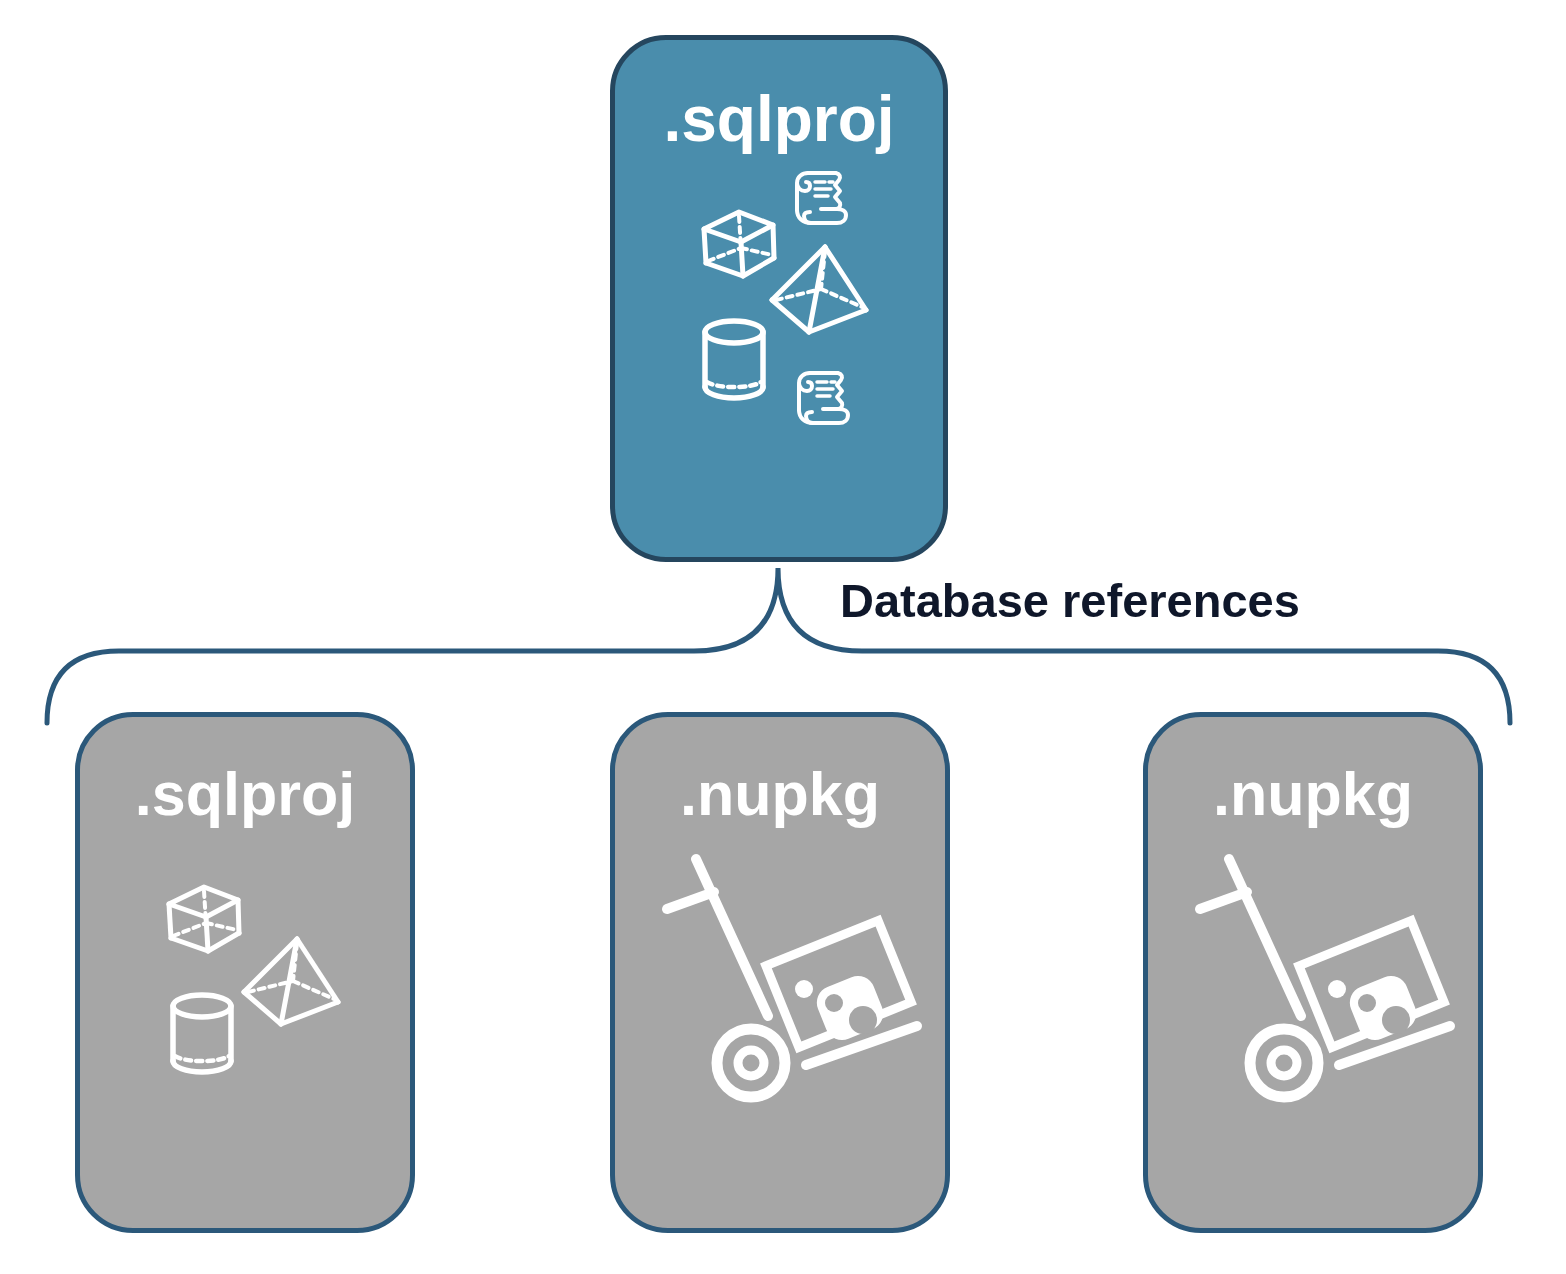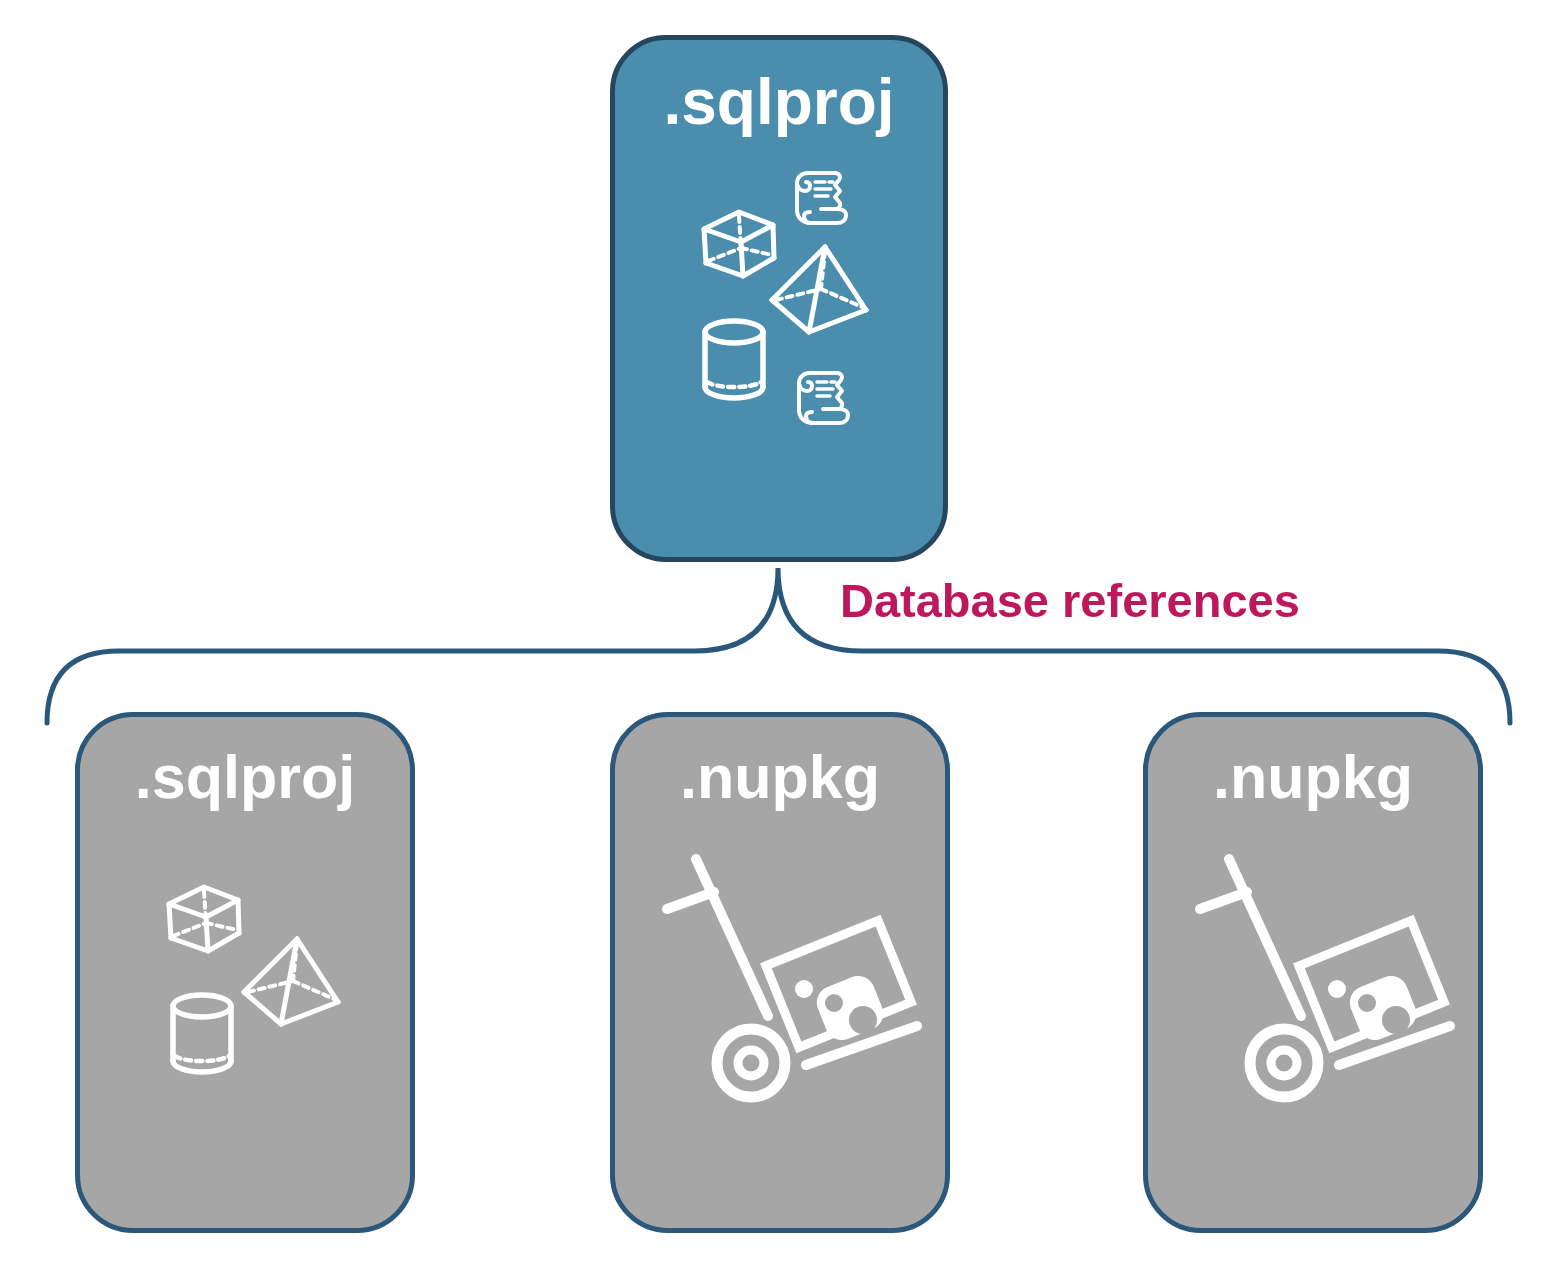--- a/index.html
+++ b/index.html
@@ -13,29 +13,29 @@
     background:#4a8dac;border-color:#25465e;border-radius:56px;
   }
   .node-child{
     top:712px;width:340px;height:521px;
     background:#a6a6a6;border-color:#2b587a;border-radius:58px;
   }
   #child-0{left:75px;}
   #child-1{left:610px;}
   #child-2{left:1143px;}
   .node-title{
-    text-align:center;padding-top:30px;font-weight:bold;color:#ffffff;
+    text-align:center;padding-top:47px;font-weight:bold;color:#ffffff;
     font-size:64px;line-height:1;letter-spacing:0px;
   }
   .node-child .node-title{font-size:61px;}
   .node-icons{position:absolute;left:0;top:0;width:100%;height:100%;display:block;}
   .brace-svg{position:absolute;left:0;top:0;width:1566px;height:1274px;}
   .connector-label{
     position:absolute;left:840px;top:577px;font-size:47px;font-weight:bold;
-    color:#be185d;white-space:nowrap;line-height:1;
+    color:#0f172a;white-space:nowrap;line-height:1;
   }
   .defs-hidden{position:absolute;width:0;height:0;overflow:hidden;}
 </style>
 </head>
 <body>
 
 <svg class="defs-hidden" aria-hidden="true">
   <defs>
     <g id="ic-cube" fill="none" stroke="#ffffff" stroke-width="5" stroke-linejoin="round" stroke-linecap="round">
       <path d="M6,27 L41,10 L75,23 L43,40 Z"></path>

